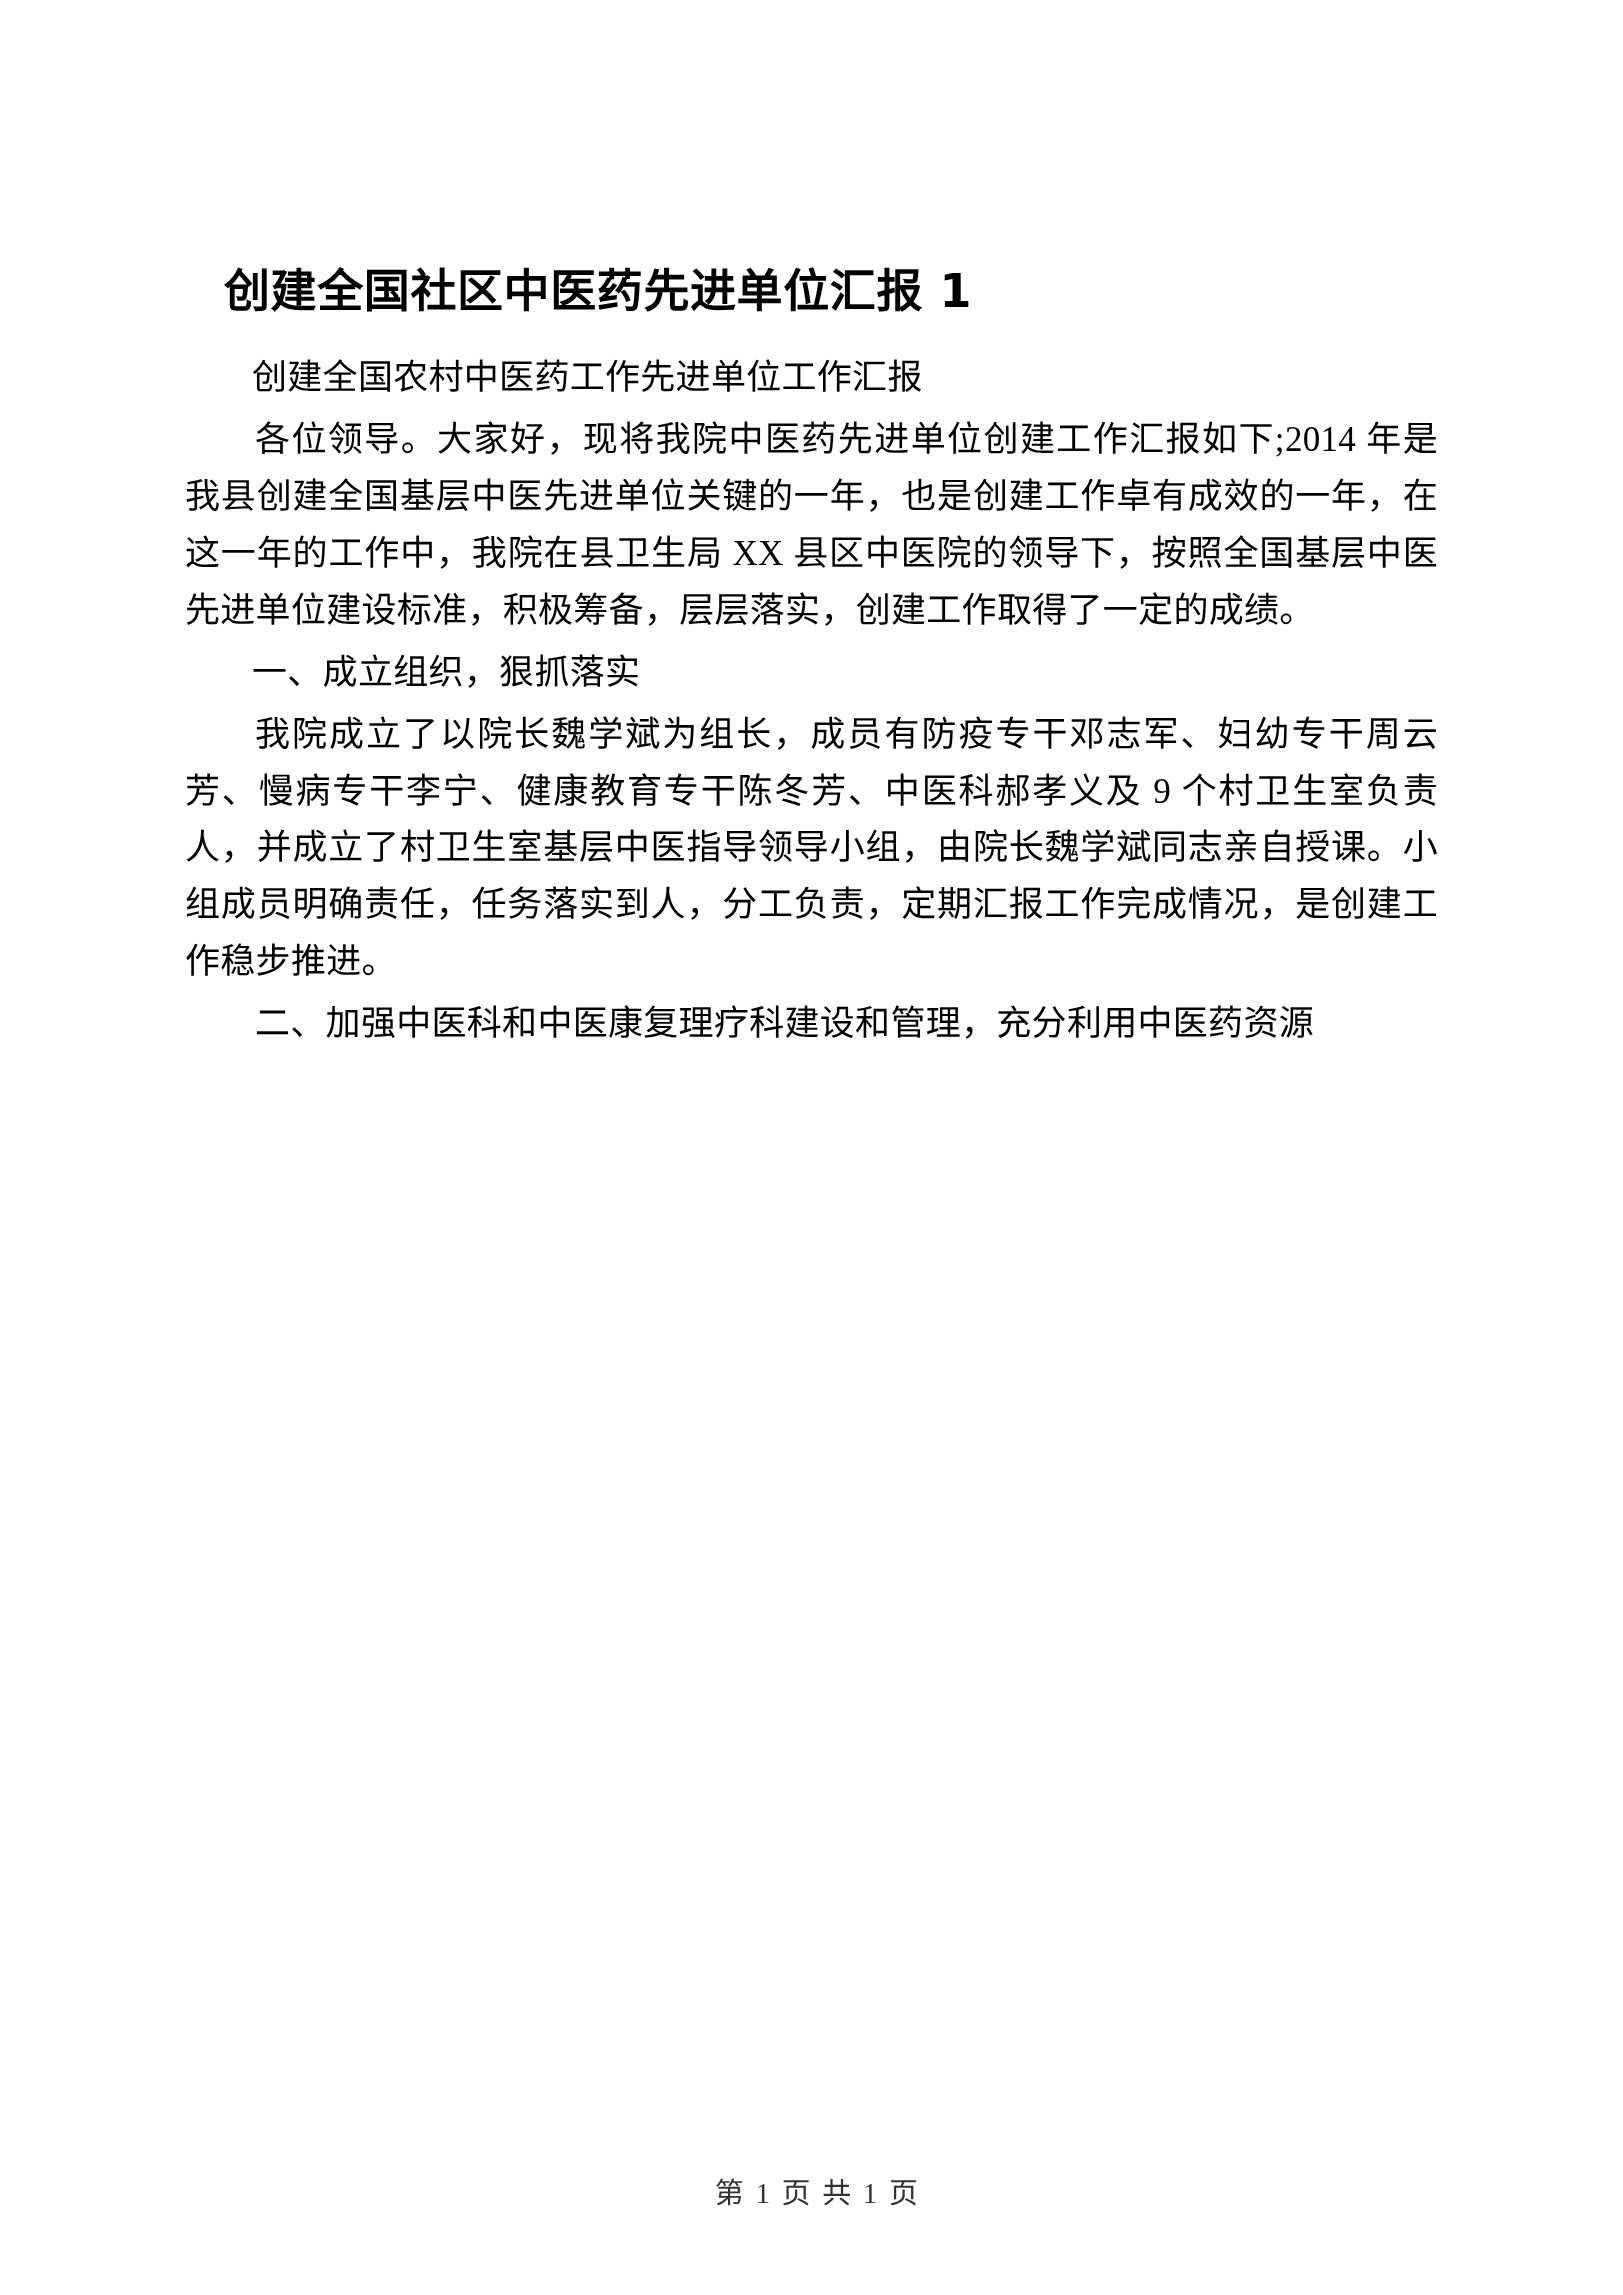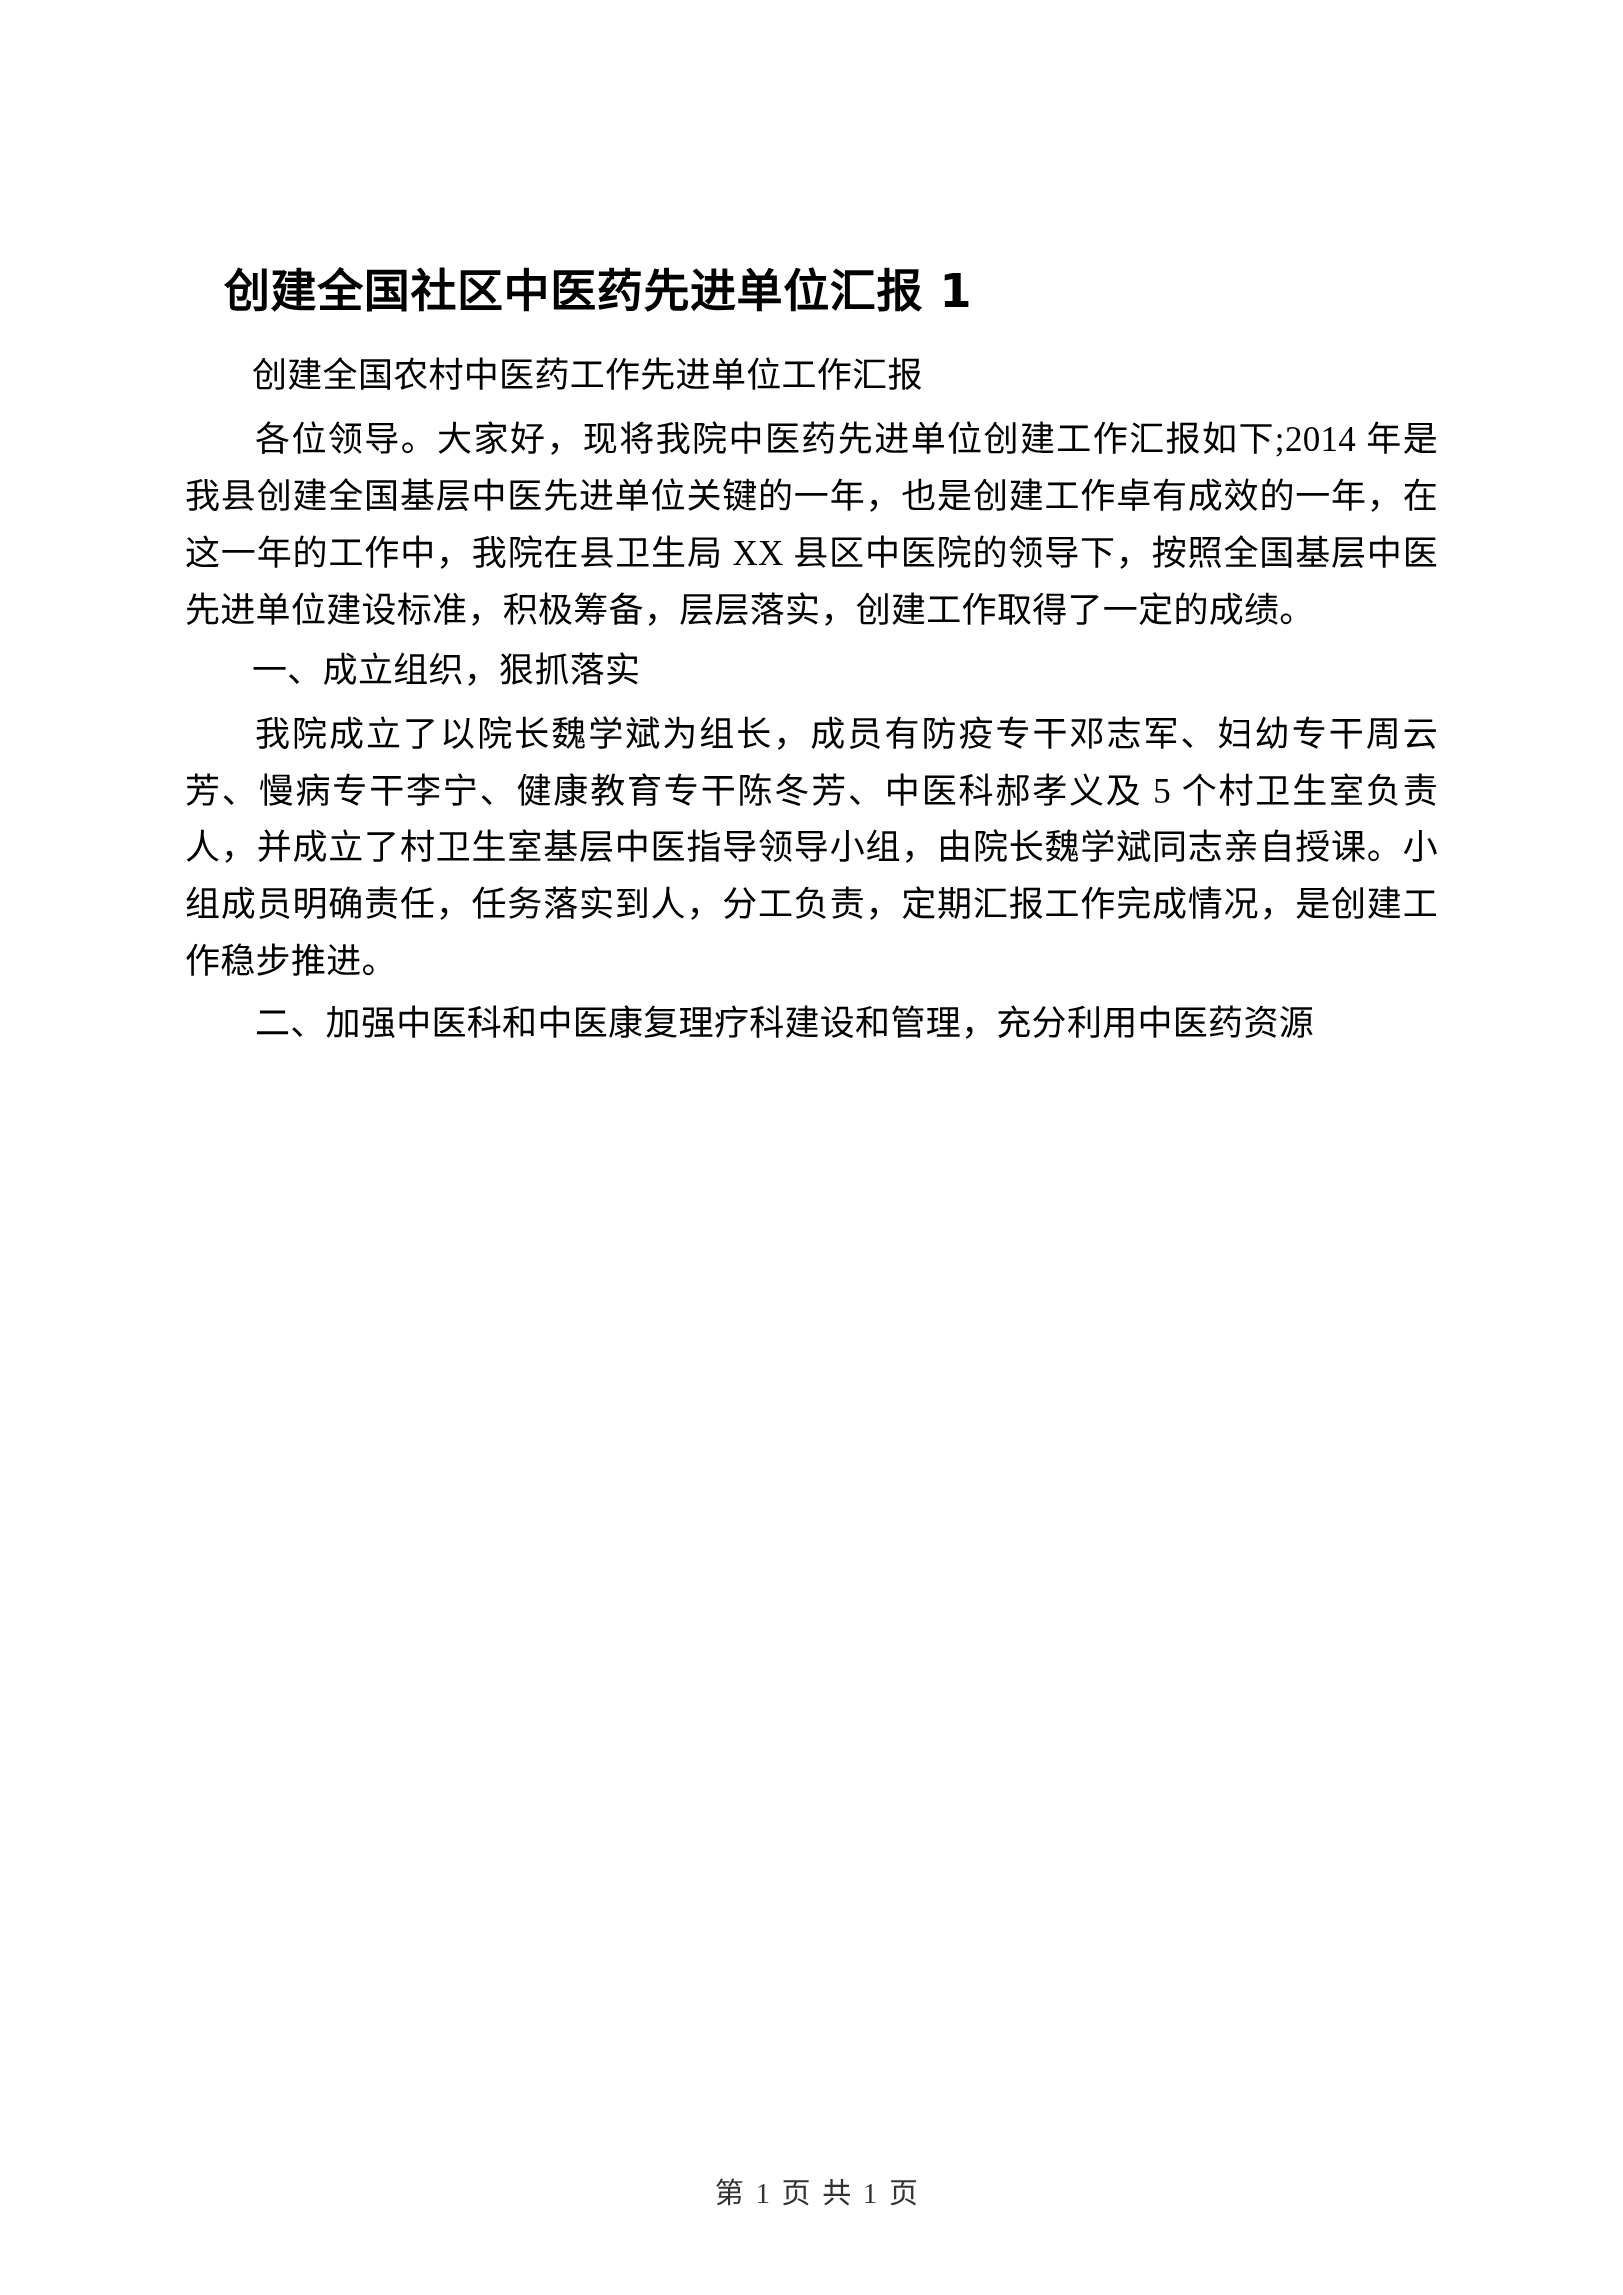--- a/index.html
+++ b/index.html
@@ -37,21 +37,20 @@
     text-align: justify;
     text-justify: inter-ideograph;
     margin: 0 0 5.6px 0;
     letter-spacing: 0.3px;
   }
   .indent {
     text-indent: 70px;
   }
   .indent-small {
     text-indent: 67px;
-    font-family: Liberation Mono, monospace;
   }
   .footer {
     position: absolute;
     left: 12px;
     right: 0;
     bottom: 84px;
     text-align: center;
     font-size: 29px;
     letter-spacing: 2.2px;
     color: #333333;
@@ -63,21 +62,21 @@
 <div class="page">
 
   <h1 class="doc-title">创建全国社区中医药先进单位汇报 1</h1>
 
   <p class="para indent-small">创建全国农村中医药工作先进单位工作汇报</p>
 
   <p class="para indent">各位领导。大家好，现将我院中医药先进单位创建工作汇报如下;2014 年是我县创建全国基层中医先进单位关键的一年，也是创建工作卓有成效的一年，在这一年的工作中，我院在县卫生局 XX 县区中医院的领导下，按照全国基层中医先进单位建设标准，积极筹备，层层落实，创建工作取得了一定的成绩。</p>
 
   <p class="para indent-small">一、成立组织，狠抓落实</p>
 
-  <p class="para indent">我院成立了以院长魏学斌为组长，成员有防疫专干邓志军、妇幼专干周云芳、慢病专干李宁、健康教育专干陈冬芳、中医科郝孝义及 5 个村卫生室负责人，并成立了村卫生室基层中医指导领导小组，由院长魏学斌同志亲自授课。小组成员明确责任，任务落实到人，分工负责，定期汇报工作完成情况，是创建工作稳步推进。</p>
+  <p class="para indent">我院成立了以院长魏学斌为组长，成员有防疫专干邓志军、妇幼专干周云芳、慢病专干李宁、健康教育专干陈冬芳、中医科郝孝义及 9 个村卫生室负责人，并成立了村卫生室基层中医指导领导小组，由院长魏学斌同志亲自授课。小组成员明确责任，任务落实到人，分工负责，定期汇报工作完成情况，是创建工作稳步推进。</p>
 
   <p class="para indent">二、加强中医科和中医康复理疗科建设和管理，充分利用中医药资源</p>
 
 
   <div class="footer">第 1 页 共 1 页</div>
 
 </div>
 
 
 </body></html>

